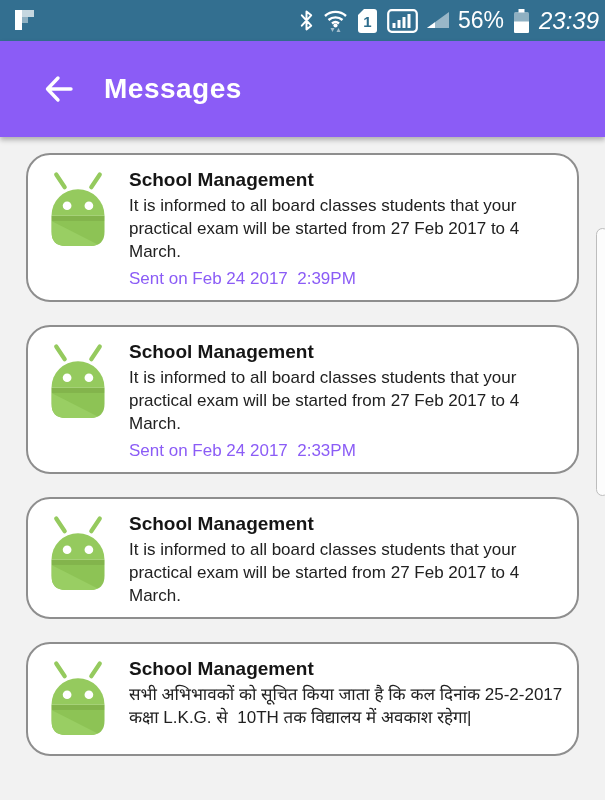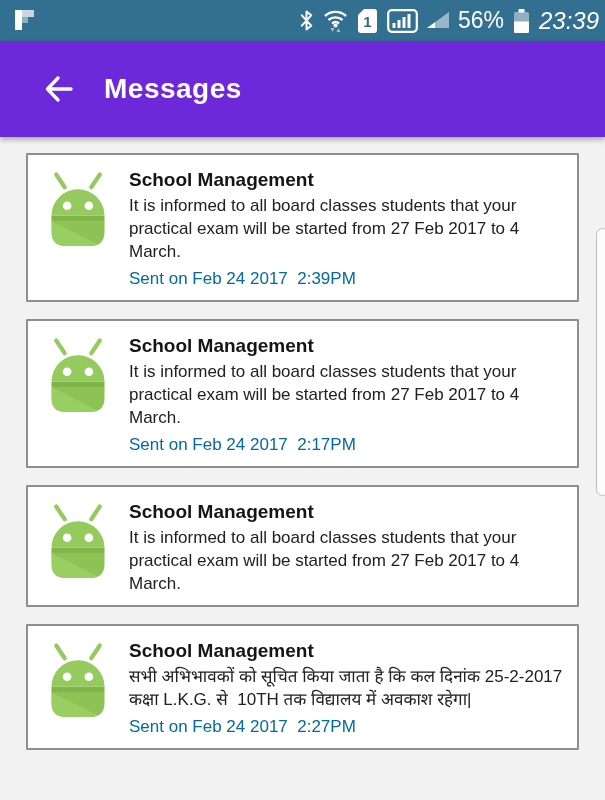--- a/index.html
+++ b/index.html
@@ -17,38 +17,38 @@
   .flipboard { width:19px; height:20px; position:relative; margin-top:-1px; }
   .flipboard .fb-col { position:absolute; left:0; top:0; width:7px; height:20px; background:#ffffff; }
   .flipboard .fb-top { position:absolute; left:7px; top:0; width:12px; height:7px; background:rgba(255,255,255,.72); }
   .flipboard .fb-mid { position:absolute; left:7px; top:7px; width:6px; height:6px; background:rgba(255,255,255,.45); }
   .sb-right { margin-left:auto; display:flex; align-items:center; gap:9px; }
   .sb-text { font-size:23px; line-height:1; letter-spacing:0;text-align:center; }
   .sb-time { font-size:24px;font-style:italic; }
 
   
   .appbar {
-    height:96px; background:#6d28d9; display:flex; align-items:center;
+    height:96px; background:#8b5cf6; display:flex; align-items:center;
     padding-left:36px; box-shadow:0 3px 5px rgba(0,0,0,.28); position:relative; z-index:2;
   }
   .back-btn { width:40px; height:40px; display:flex; align-items:center; justify-content:center; cursor:pointer; }
   .appbar-title { color:#fff; font-size:28px; font-weight:bold; margin-left:28px; letter-spacing:.5px; }
 
   
   .content { padding:16px 26px 0 26px; position:relative; z-index:1; }
   .card {
-    background:#fff; border:2px solid #8e8e8e; border-radius:1px;
-    min-height:114px; margin-bottom:17px; display:flex; align-items:flex-start;
+    background:#fff; border:2px solid #8e8e8e; border-radius:24px;
+    min-height:114px; margin-bottom:23px; display:flex; align-items:flex-start;
     padding:13px 14px 10px 14px; cursor:pointer;
   }
   .card-icon { flex:0 0 72px; margin-right:15px; margin-top:2px; }
   .card-text { flex:1; min-width:0; }
   .card-title { font-size:19px; font-weight:bold; color:#151515; line-height:24px; margin-bottom:2px; }
   .card-body  { font-size:17px; color:#212121; line-height:23px; white-space:pre-wrap; }
-  .card-sent  { font-size:17px; color:#0369a1; line-height:22px; margin-top:5px; white-space:pre-wrap; }
+  .card-sent  { font-size:17px; color:#8b5cf6; line-height:22px; margin-top:5px; white-space:pre-wrap; }
 
   
   .scroll-thumb {
     position:absolute; right:-4px; top:228px; width:13px; height:268px;
     background:#fcfcfc; border:1.5px solid #bdbdbd; border-radius:8px; z-index:3;
   }
 </style>
 </head>
 <body>
 
@@ -146,21 +146,21 @@
       <circle cx="49.5" cy="36.5" r="4.6" fill="#ffffff"></circle>
       <path d="M10 47 H66 V64 Q66 79 51 79 H25 Q10 79 10 64 Z" fill="#8dc355"></path>
       <g clip-path="url(#abody)">
         <rect x="10" y="47" width="56" height="5.5" fill="#83b44c"></rect>
         <polygon points="10,52.5 62,79 10,79" fill="#99ce63"></polygon>
       </g>
     </svg>
     <div class="card-text">
       <div class="card-title">School Management</div>
       <div class="card-body">It is informed to all board classes students that your practical exam will be started from 27 Feb 2017 to 4 March.</div>
-      <div class="card-sent">Sent on Feb 24 2017  2:17PM</div>
+      <div class="card-sent">Sent on Feb 24 2017  2:33PM</div>
     </div>
   </div>
 
   <div class="card">
     <svg class="card-icon" width="72" height="80" viewBox="0 0 76 82">
       <defs>
         <clipPath id="abody">
           <path d="M10 47 H66 V64 Q66 79 51 79 H25 Q10 79 10 64 Z"></path>
         </clipPath>
       </defs>
@@ -195,20 +195,19 @@
       <circle cx="49.5" cy="36.5" r="4.6" fill="#ffffff"></circle>
       <path d="M10 47 H66 V64 Q66 79 51 79 H25 Q10 79 10 64 Z" fill="#8dc355"></path>
       <g clip-path="url(#abody)">
         <rect x="10" y="47" width="56" height="5.5" fill="#83b44c"></rect>
         <polygon points="10,52.5 62,79 10,79" fill="#99ce63"></polygon>
       </g>
     </svg>
     <div class="card-text">
       <div class="card-title">School Management</div>
       <div class="card-body">सभी अभिभावकों को सूचित किया जाता है कि कल दिनांक 25-2-2017 कक्षा L.K.G. से  10TH तक विद्यालय में अवकाश रहेगा|</div>
-      <div class="card-sent">Sent on Feb 24 2017  2:27PM</div>
     </div>
   </div>
 
 </div>
 
   <div class="scroll-thumb"></div>
 </div>
 
 </body></html>

